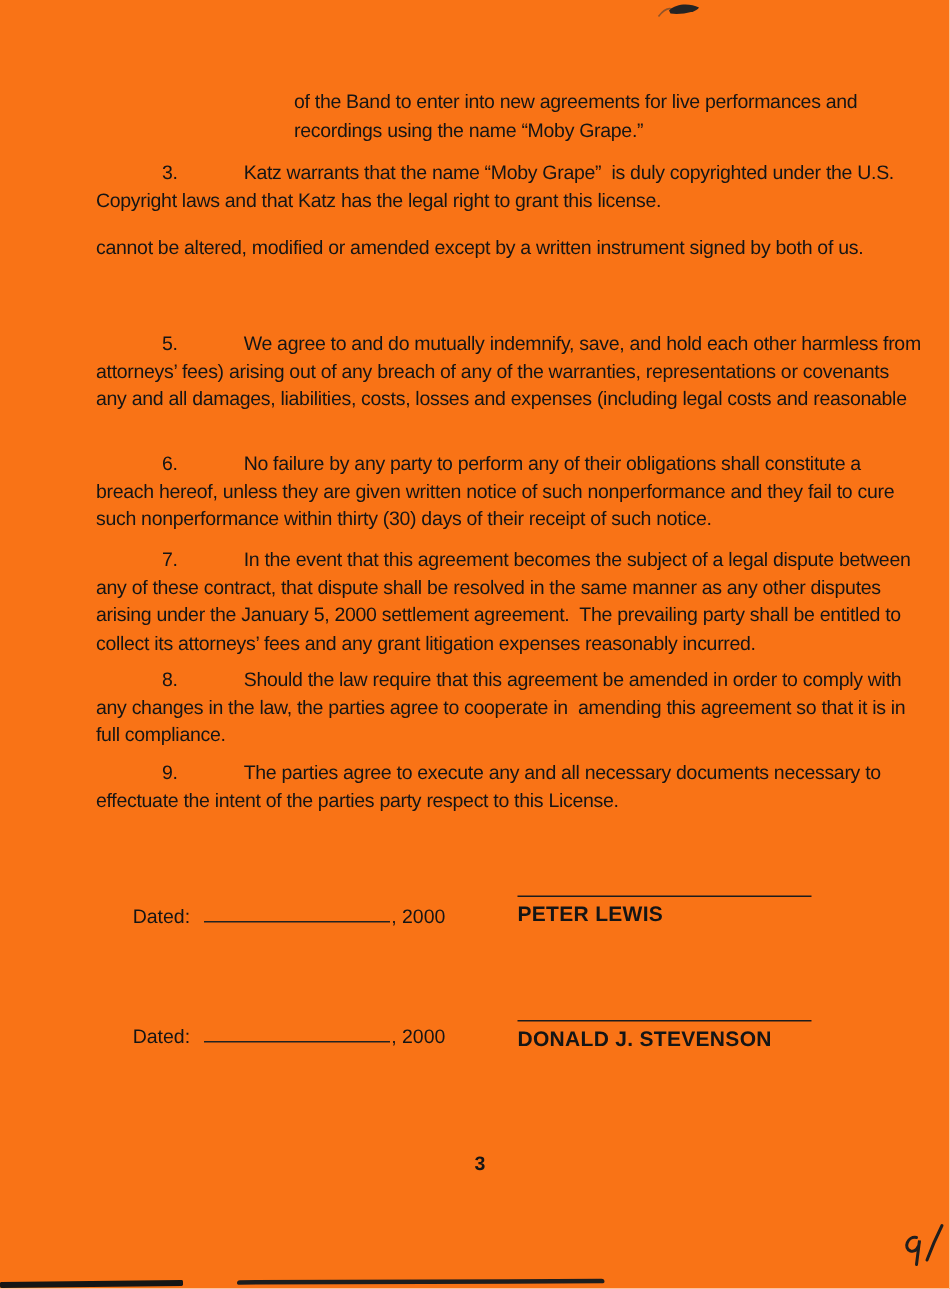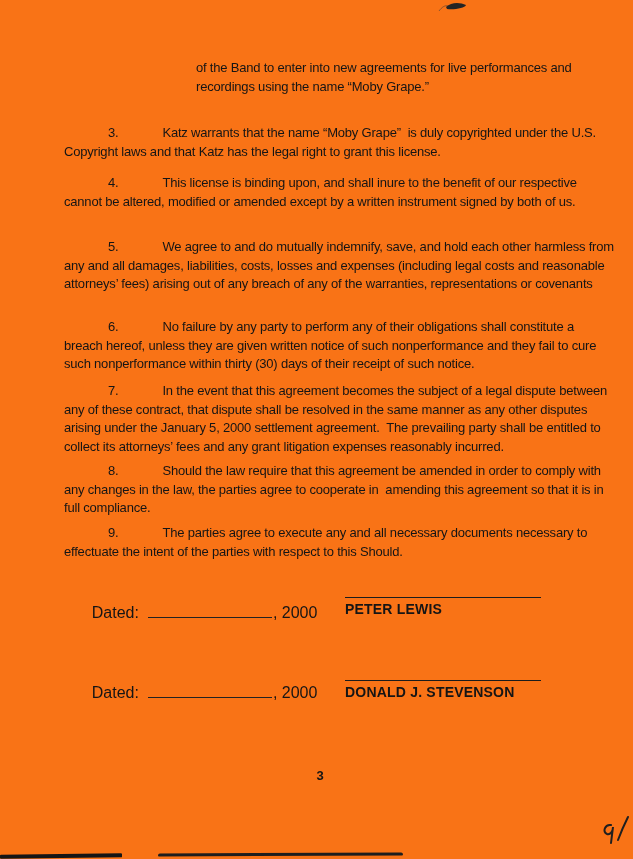--- a/index.html
+++ b/index.html
@@ -11,23 +11,23 @@
     font-family:Liberation Sans, sans-serif;
     color:#151515;
   }
   .line{
     white-space:pre;
     font-size:13px;
     line-height:18.5px;
     letter-spacing:-0.2px;
   }
   .cont{position:absolute;left:196px;top:59px;}
-  .para{position:absolute;left:64px;width:545px;margin-top:18px;}
+  .para{position:absolute;left:64px;width:545px;}
   .pnum{margin-left:44px;margin-right:44px;}
-  .dated{position:absolute;left:74px;font-size:16px;white-space:pre;}
+  .dated{position:absolute;left:74px;font-size:13px;white-space:pre;}
   .blank{
     display:inline-block;
     width:124px;height:13px;
     border-bottom:1.3px solid #222;
     margin:0 1px 0 9px;
     vertical-align:baseline;
   }
   .sig{position:absolute;left:345px;width:196px;}
   .sigline{border-top:1.8px solid #1c1c1c;height:0;}
   .signame{padding-top:3px;font-size:14px;letter-spacing:0.2px;font-weight:600;}
@@ -57,28 +57,27 @@
     <div class="line">of the Band to enter into new agreements for live performances and</div>
     <div class="line">recordings using the name “Moby Grape.”</div>
   </div>
 
   <div class="para" style="top:106px">
     <div class="line"><span class="pnum">3.</span><span>Katz warrants that the name “Moby Grape”  is duly copyrighted under the U.S.</span></div>
     <div class="line">Copyright laws and that Katz has the legal right to grant this license.</div>
   </div>
 
   <div class="para" style="top:156px">
-    <div class="line"><span class="pnum">4.</span><span>This license is binding upon, and shall inure to the benefit of our respective</span></div>
     <div class="line">cannot be altered, modified or amended except by a written instrument signed by both of us.</div>
   </div>
 
   <div class="para" style="top:220px">
     <div class="line"><span class="pnum">5.</span><span>We agree to and do mutually indemnify, save, and hold each other harmless from</span></div>
+    <div class="line">attorneys’ fees) arising out of any breach of any of the warranties, representations or covenants</div>
     <div class="line">any and all damages, liabilities, costs, losses and expenses (including legal costs and reasonable</div>
-    <div class="line">attorneys’ fees) arising out of any breach of any of the warranties, representations or covenants</div>
   </div>
 
   <div class="para" style="top:300px">
     <div class="line"><span class="pnum">6.</span><span>No failure by any party to perform any of their obligations shall constitute a</span></div>
     <div class="line">breach hereof, unless they are given written notice of such nonperformance and they fail to cure</div>
     <div class="line">such nonperformance within thirty (30) days of their receipt of such notice.</div>
   </div>
 
   <div class="para" style="top:364px">
     <div class="line"><span class="pnum">7.</span><span>In the event that this agreement becomes the subject of a legal dispute between</span></div>
@@ -88,21 +87,21 @@
   </div>
 
   <div class="para" style="top:444px">
     <div class="line"><span class="pnum">8.</span><span>Should the law require that this agreement be amended in order to comply with</span></div>
     <div class="line">any changes in the law, the parties agree to cooperate in  amending this agreement so that it is in</div>
     <div class="line">full compliance.</div>
   </div>
 
   <div class="para" style="top:506px">
     <div class="line"><span class="pnum">9.</span><span>The parties agree to execute any and all necessary documents necessary to</span></div>
-    <div class="line">effectuate the intent of the parties with respect to this Should.</div>
+    <div class="line">effectuate the intent of the parties party respect to this License.</div>
   </div>
 
   <div class="dated" style="top:586px">
     <span>Dated:</span><span class="blank"></span><span>, 2000</span>
   </div>
 
   <div class="sig" style="top:597px">
     <div class="sigline"></div>
     <div class="signame">PETER LEWIS</div>
   </div>

